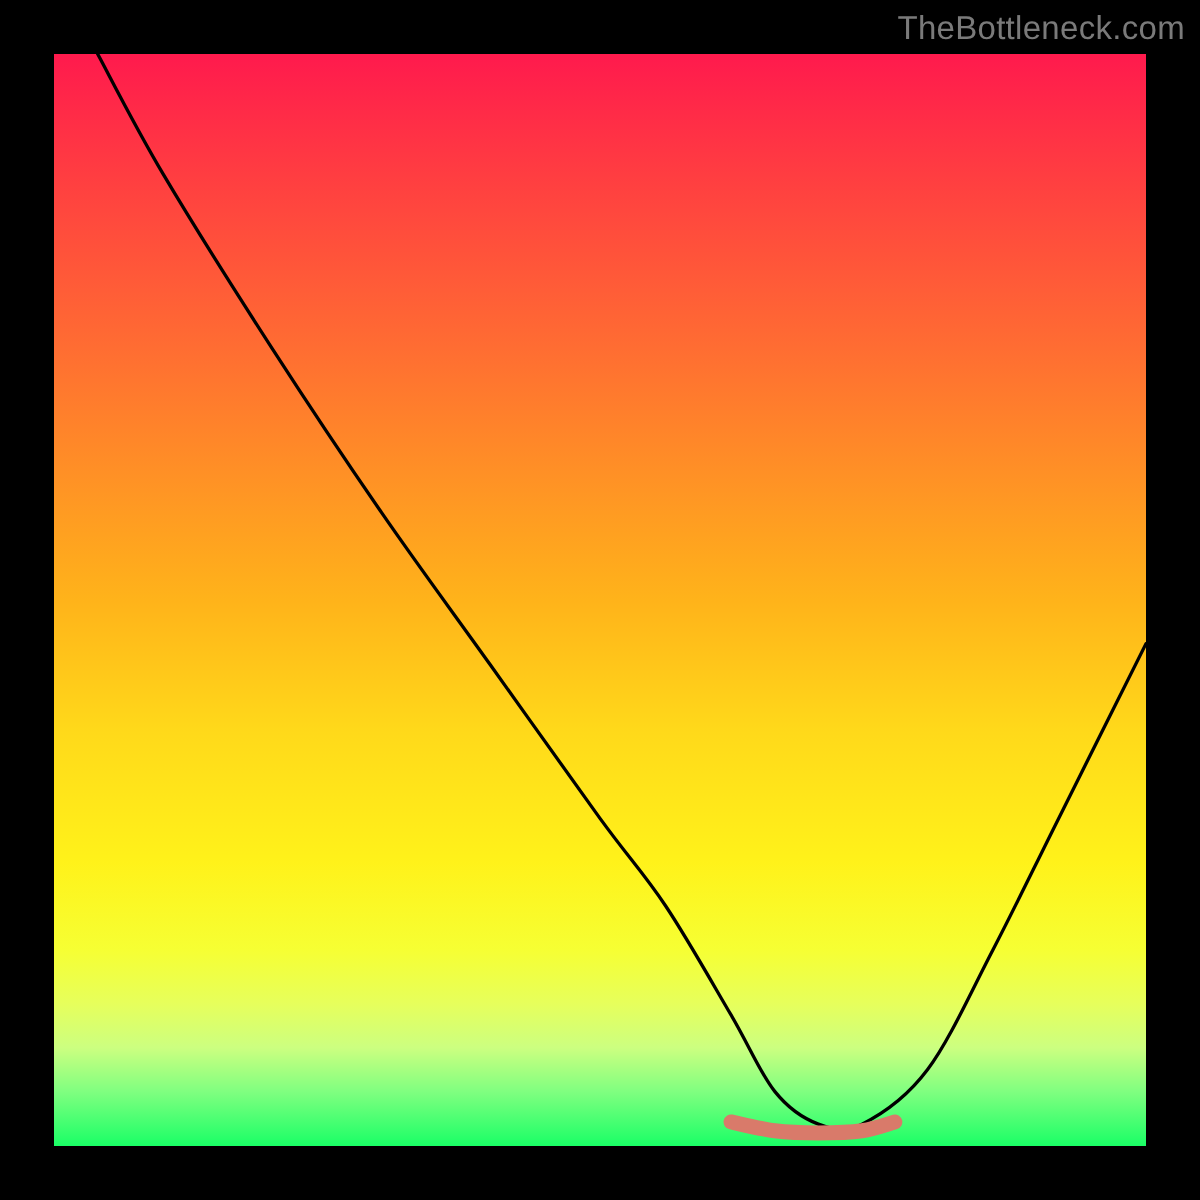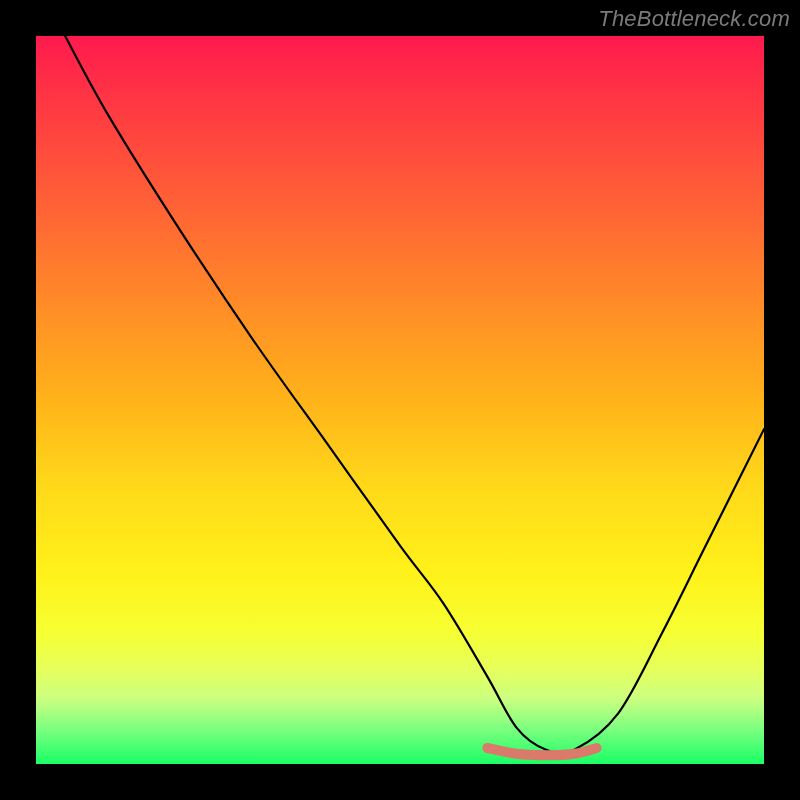--- a/index.html
+++ b/index.html
@@ -11,21 +11,20 @@
     overflow: hidden;
     font-family: Arial, Helvetica, sans-serif;
   }
   .frame {
     position: absolute;
     top: 0;
     left: 0;
     width: 800px;
     height: 800px;
     background: #000;
-    font-style: italic;
   }
   .plot {
     position: absolute;
     top: 36px;
     left: 36px;
     width: 728px;
     height: 728px;
     background: linear-gradient(to bottom,
       #ff1a4d 0%,
       #ff4040 12%,

